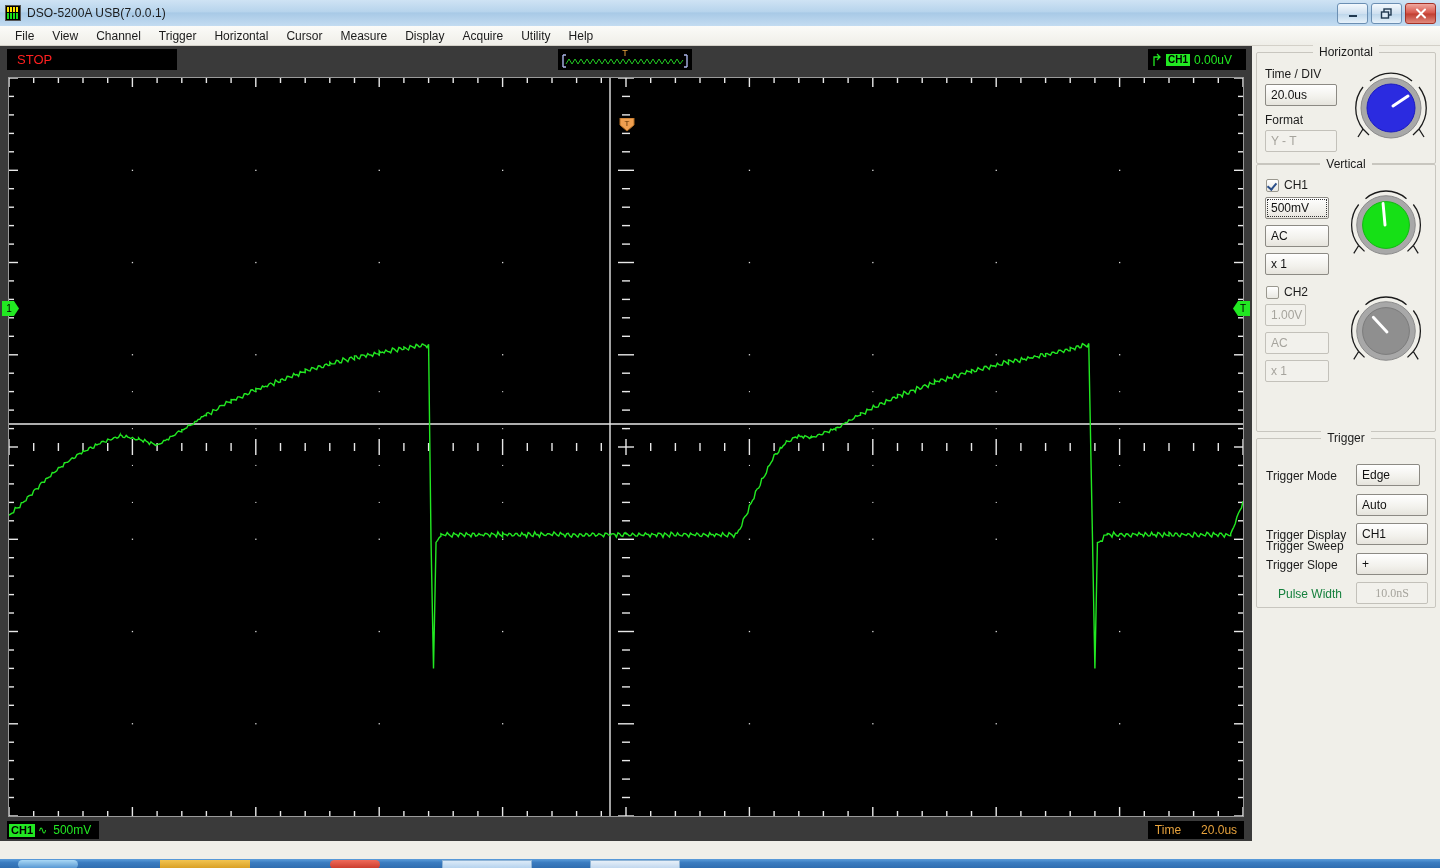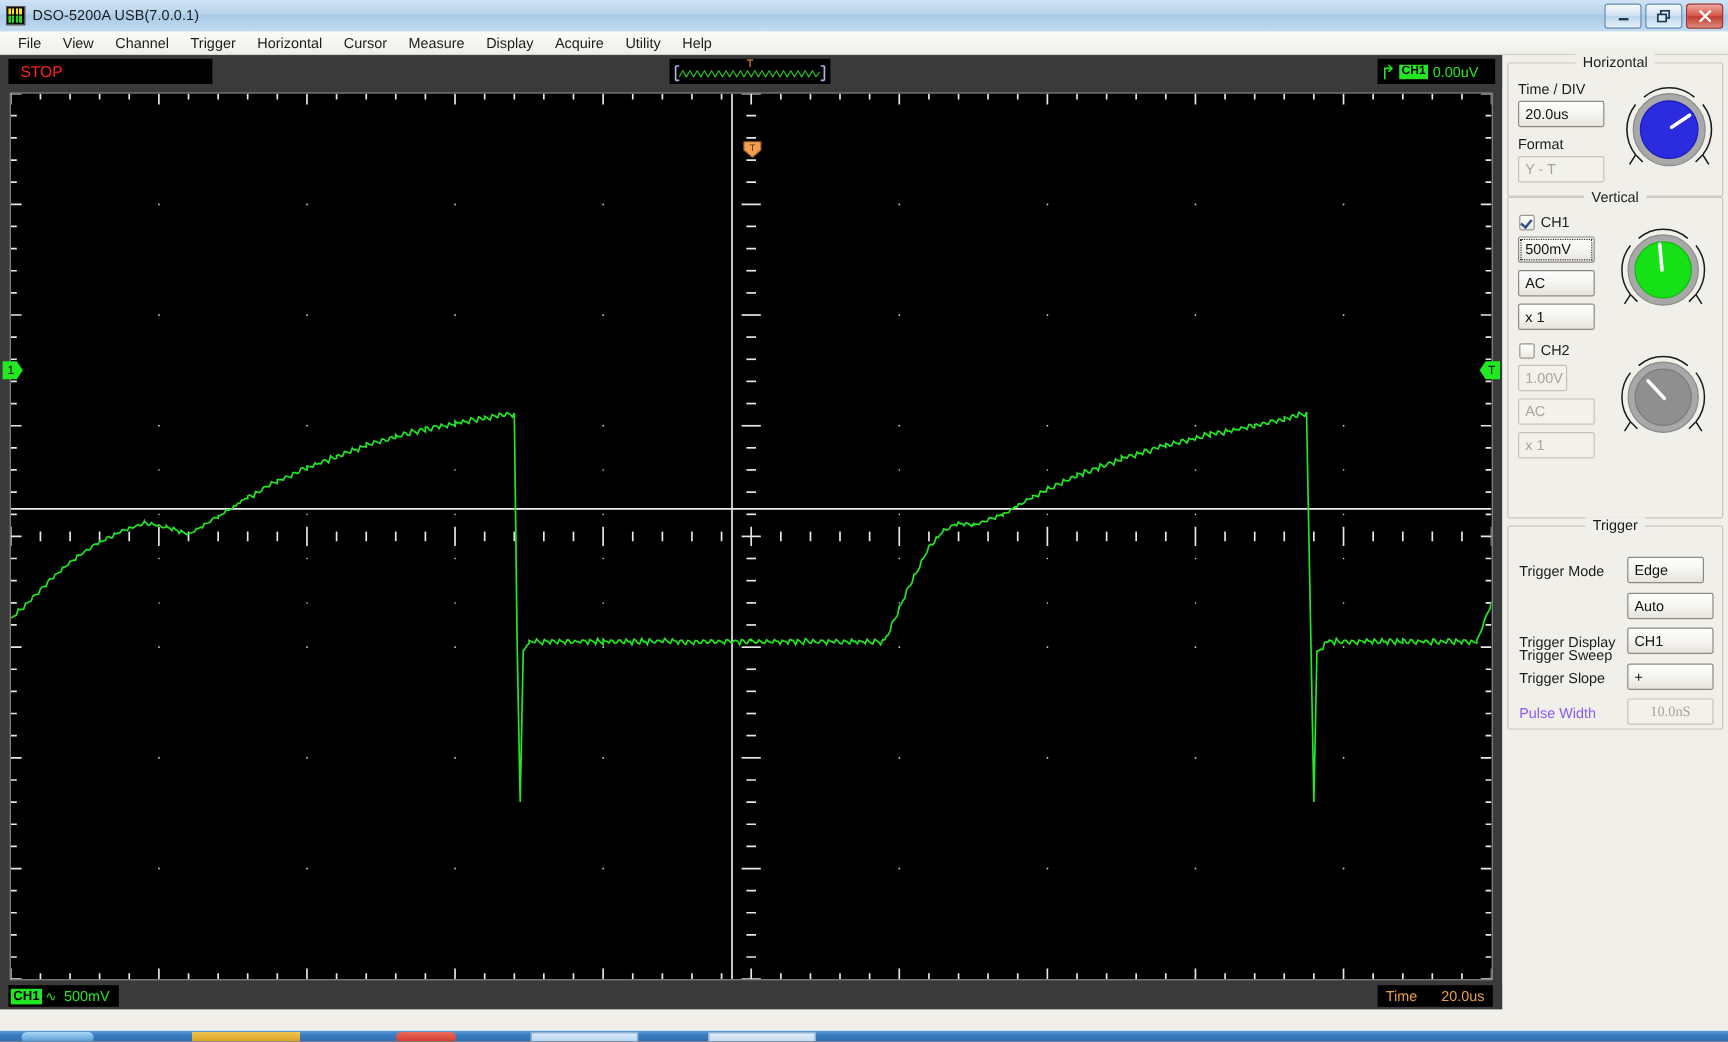--- a/index.html
+++ b/index.html
@@ -126,21 +126,21 @@
     position:absolute;top:-8px;left:0;width:100%;text-align:center;
     font-size:12px;color:#1b1b1b;
   }
   .group-title span{background:#f0efe9;padding:0 6px;}
 
   .g-horiz{top:6px;height:112px;}
   .g-vert{top:118px;height:268px;}
   .g-trig{top:392px;height:170px;}
 
   .fld-label{font-size:12px;color:#1b1b1b;}
-  .fld-label.dim{color:#8b5cf6;}
+  .fld-label.dim{color:#15803d;margin-left:12px;}
 
   .combo{
     position:absolute;height:22px;box-sizing:border-box;
     border:1px solid #8c8a84;border-radius:2px;
     background:linear-gradient(180deg,#ffffff,#f2f1ec 60%,#e6e4dd);
     display:flex;align-items:center;
     font-size:12px;color:#111;padding-left:5px;
   }
   .combo.sel{outline:1px dotted #333;outline-offset:-3px;}
   .combo.dim{color:#a6a49d;background:#f2f1ec;border-color:#c3c1ba;}

